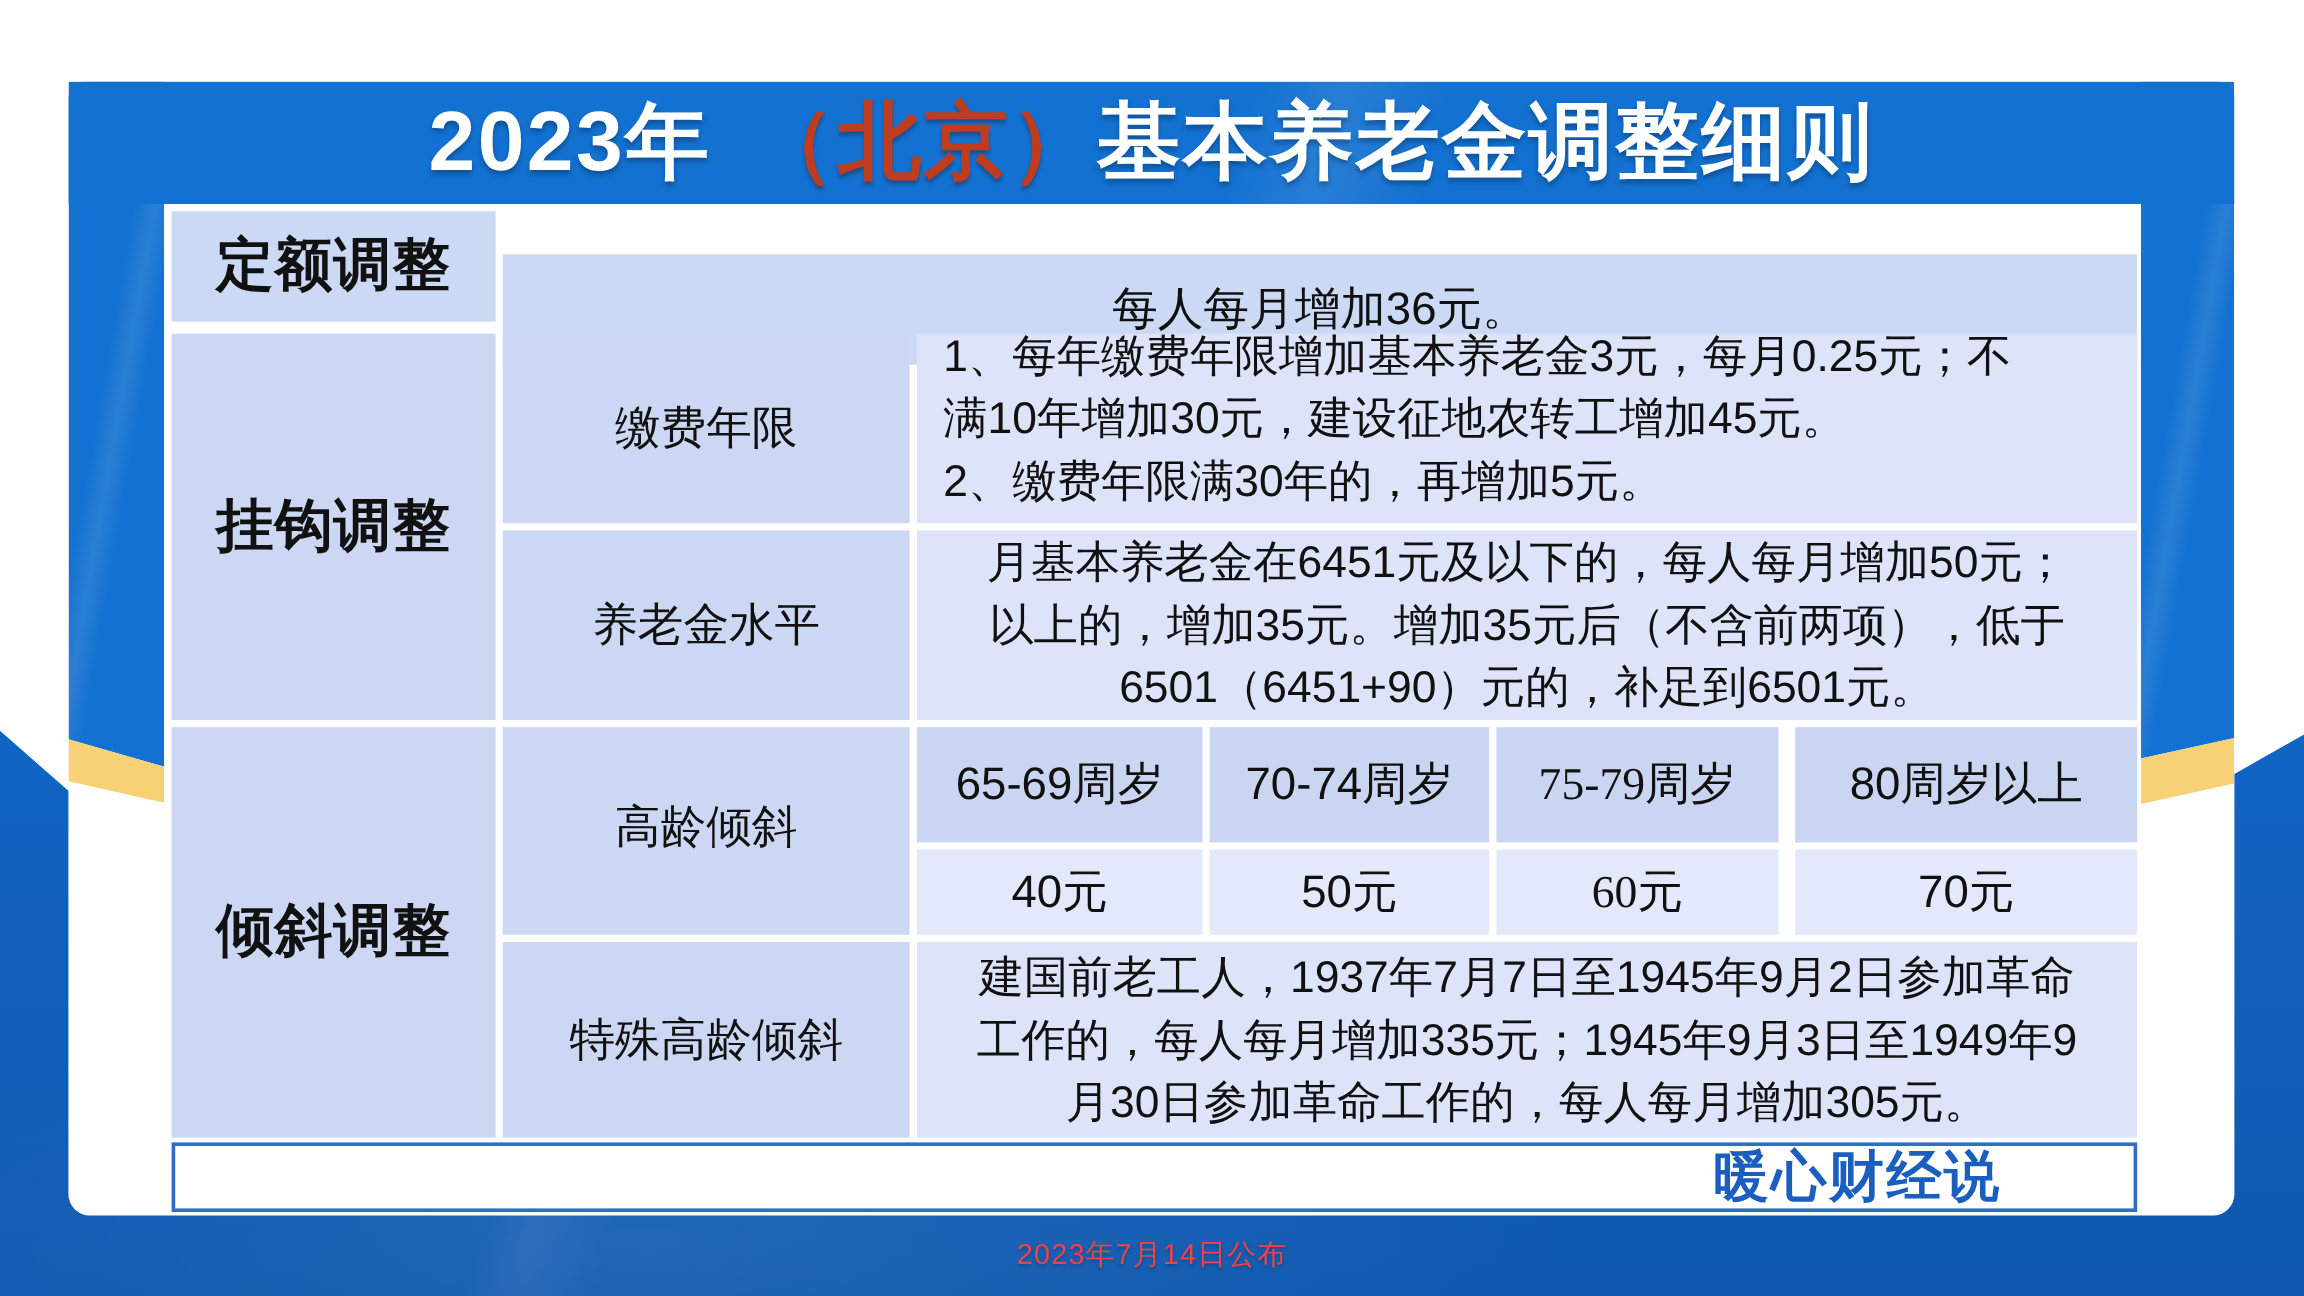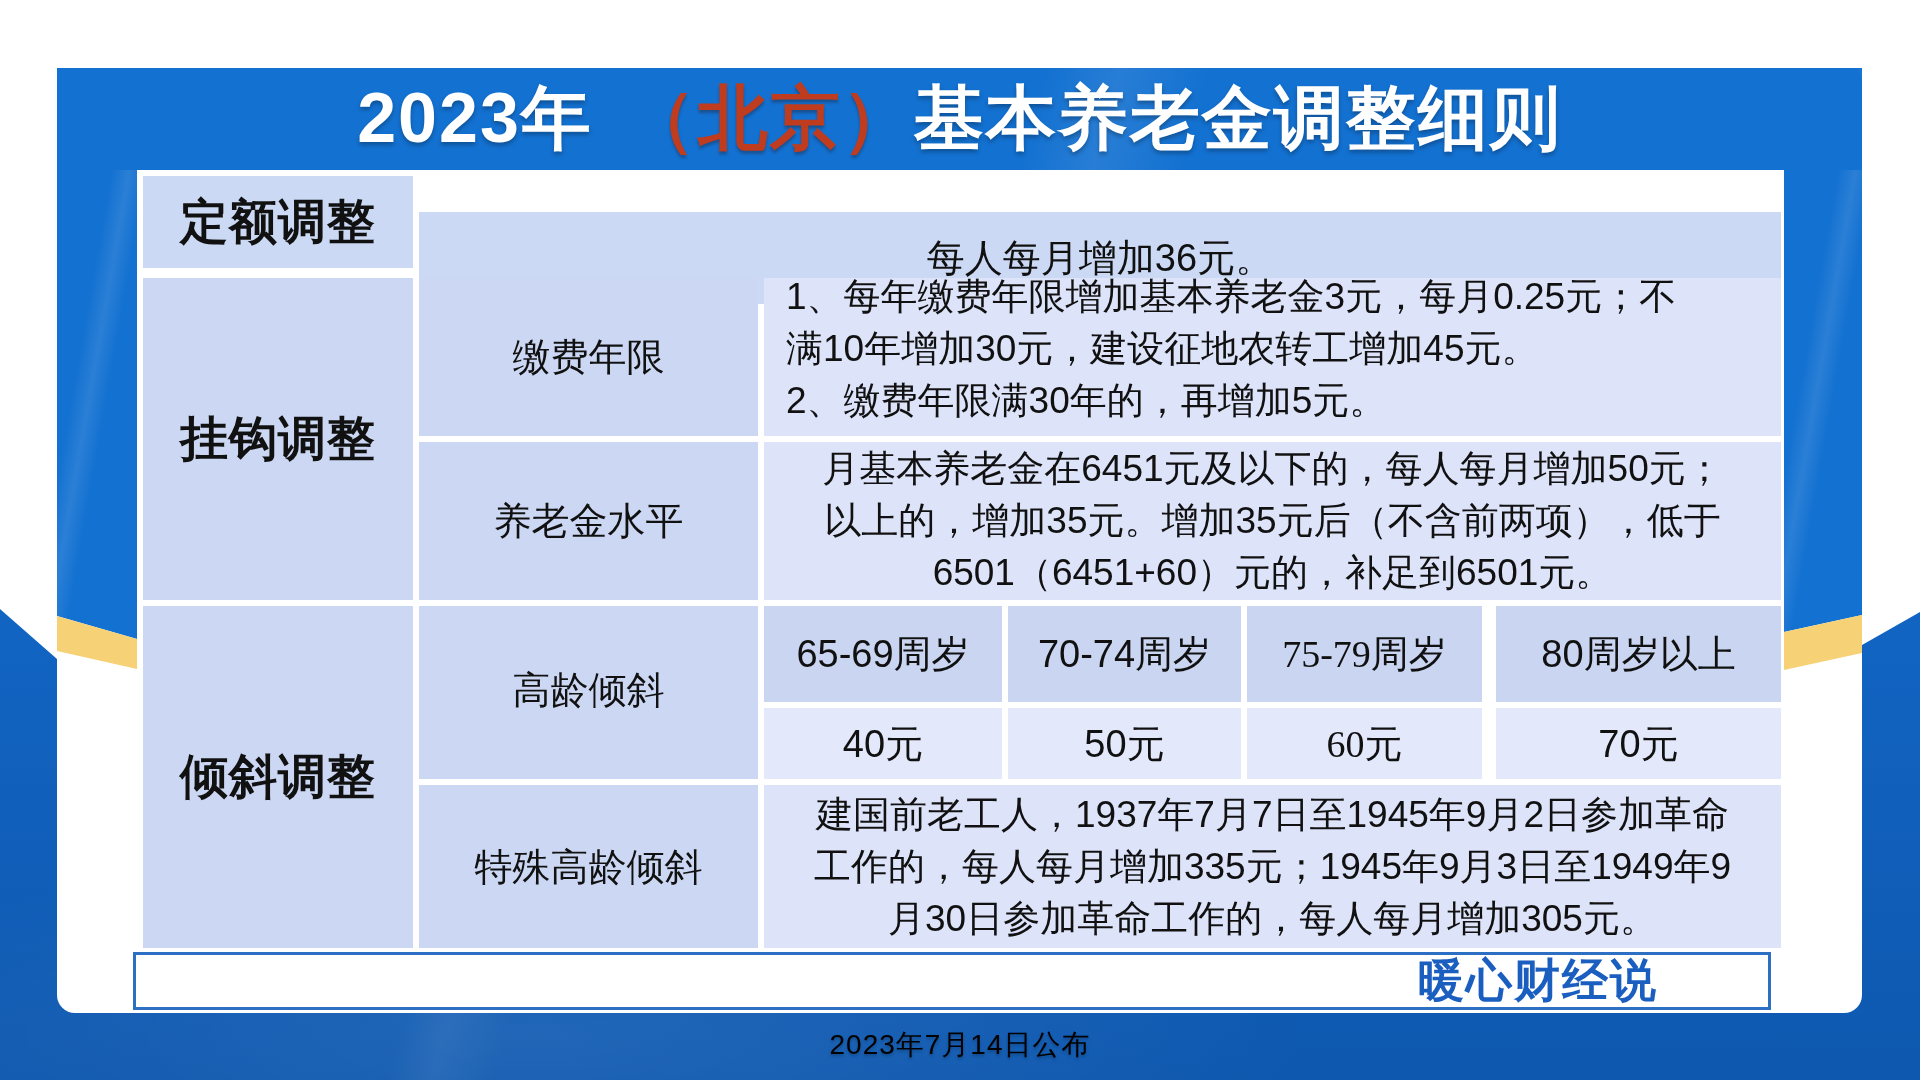--- a/index.html
+++ b/index.html
@@ -85,30 +85,30 @@
   .c-tilt-label    {left:143px;top:606px;width:270px;height:342px;background:var(--cell-label-bg);}
   .c-age-label     {left:419px;top:606px;width:339px;height:173px;background:var(--cell-label-bg);font-family:Liberation Mono, monospace;}
   .age-h{top:606px;height:96px;background:var(--cell-age-header-bg);}
   .age-v{top:708px;height:71px;background:var(--cell-amount-bg);}
   .agex1{left:764px;width:238px;} .agex2{left:1008px;width:233px;}
   .agex3{left:1247px;width:235px;font-family:Liberation Serif, serif;} .agex4{left:1496px;width:285px;}
   .c-special-label  {left:419px;top:785px;width:339px;height:163px;background:var(--cell-label-bg);}
   .c-special-content{left:764px;top:785px;width:1017px;height:163px;background:var(--cell-content-bg);font-size:37px;}
   
   .brand-bar{
-    position:absolute;left:133px;top:952px;width:1638px;height:58px;
+    position:absolute;left:143px;top:952px;width:1638px;height:58px;
     background:#ffffff;border:3px solid var(--bar-border-blue);
     display:flex;align-items:center;justify-content:flex-end;padding-right:110px;
   }
   .brand-bar .brand{font-size:46px;font-weight:700;color:var(--brand-blue);letter-spacing:2px;}
   
   .publish-date{
     position:absolute;left:0;top:1018px;width:1920px;height:54px;
     display:flex;align-items:center;justify-content:center;
-    font-size:28px;color:#000000;text-shadow:0 2px 3px rgba(0,0,0,.25);letter-spacing:1px;
+    font-size:24px;color:#ef4444;text-shadow:0 2px 3px rgba(0,0,0,.25);letter-spacing:1px;
   }
 </style>
 </head>
 <body>
 
 <div>
 
   <div class="bg-bottom"></div>
   <div class="card"></div>
 
@@ -125,21 +125,21 @@
   <div class="cell c-fixed-content">每人每月增加36元。</div>
 
   <div class="cell big-label c-linked-label">挂钩调整</div>
   <div class="cell c-pay-label">缴费年限</div>
   <div class="cell pre c-pay-content">1、每年缴费年限增加基本养老金3元，每月0.25元；不
 满10年增加30元，建设征地农转工增加45元。
 2、缴费年限满30年的，再增加5元。</div>
   <div class="cell c-level-label">养老金水平</div>
   <div class="cell pre c-level-content">月基本养老金在6451元及以下的，每人每月增加50元；
 以上的，增加35元。增加35元后（不含前两项），低于
-6501（6451+60）元的，补足到6501元。</div>
+6501（6451+90）元的，补足到6501元。</div>
 
   <div class="cell big-label c-tilt-label">倾斜调整</div>
   <div class="cell c-age-label">高龄倾斜</div>
 
   <div class="cell age-h agex1">65-69周岁</div>
   <div class="cell age-h agex2">70-74周岁</div>
   <div class="cell age-h agex3">75-79周岁</div>
   <div class="cell age-h agex4">80周岁以上</div>
 
   <div class="cell age-v agex1">40元</div>

